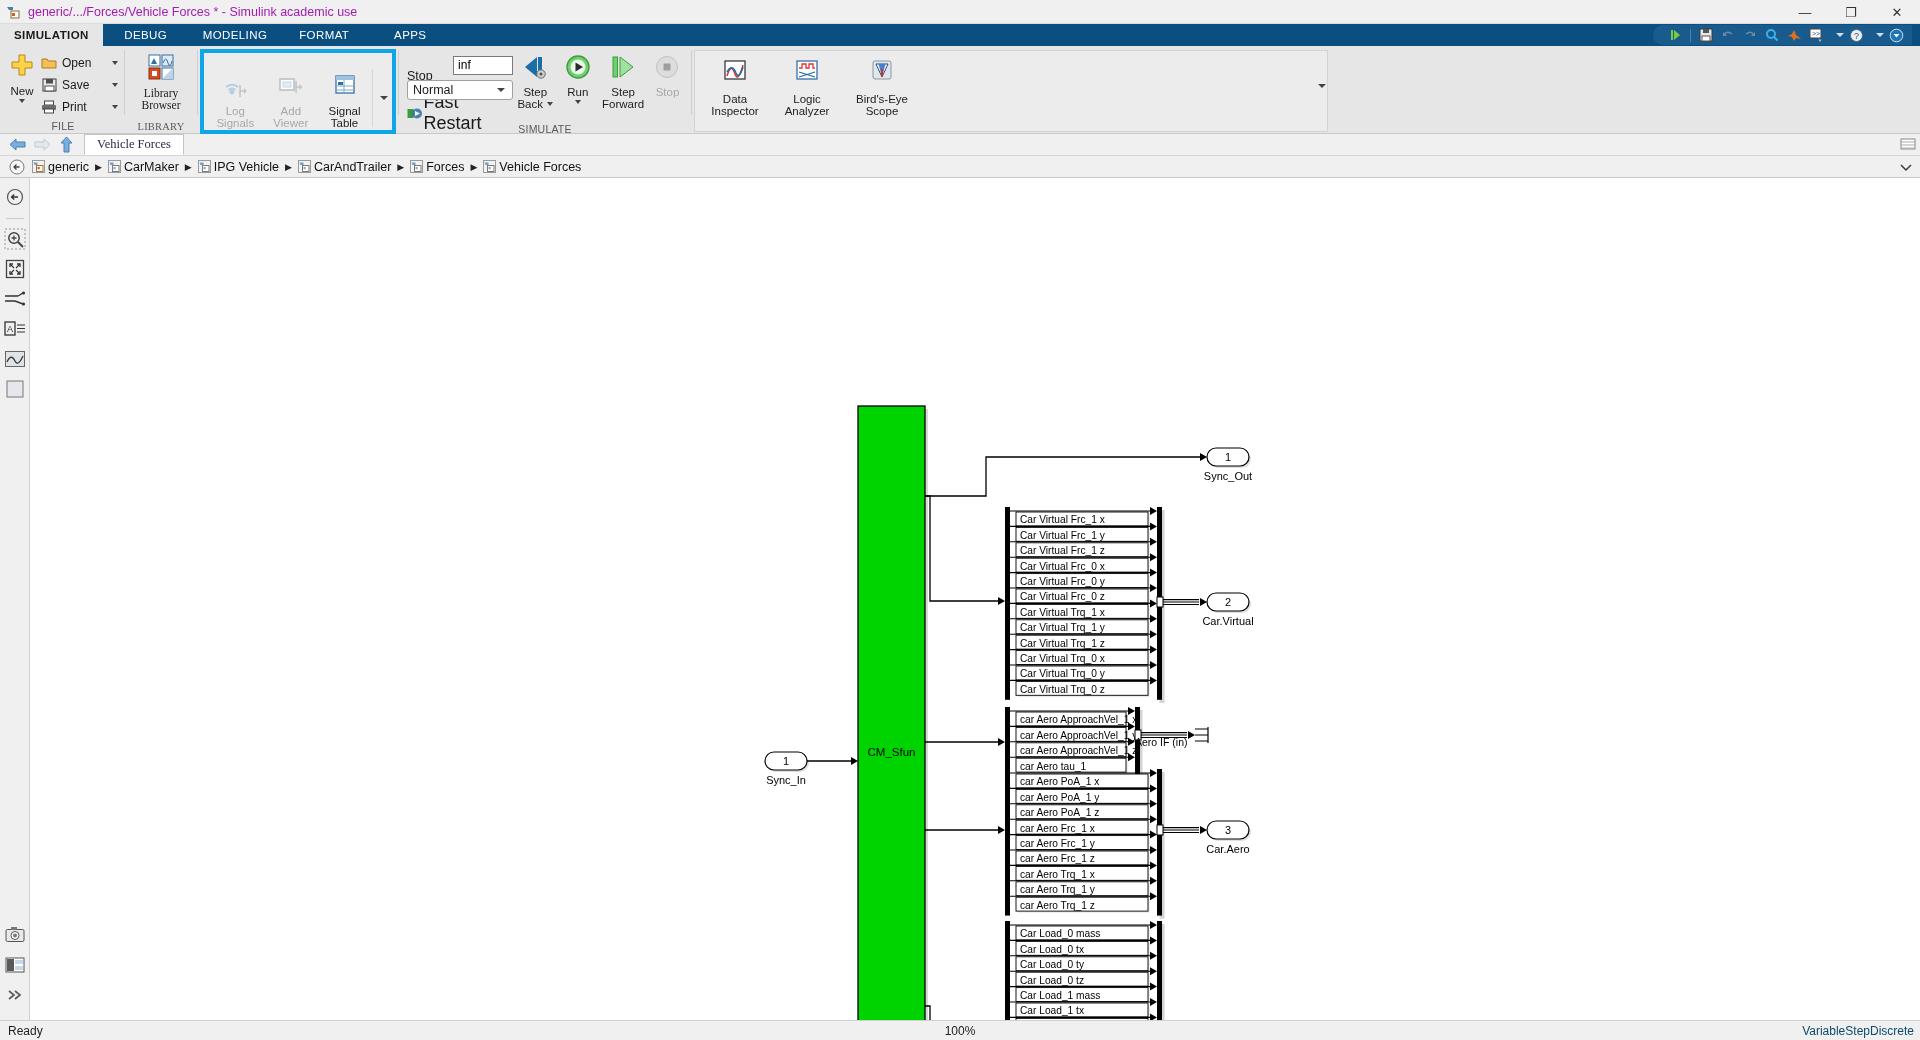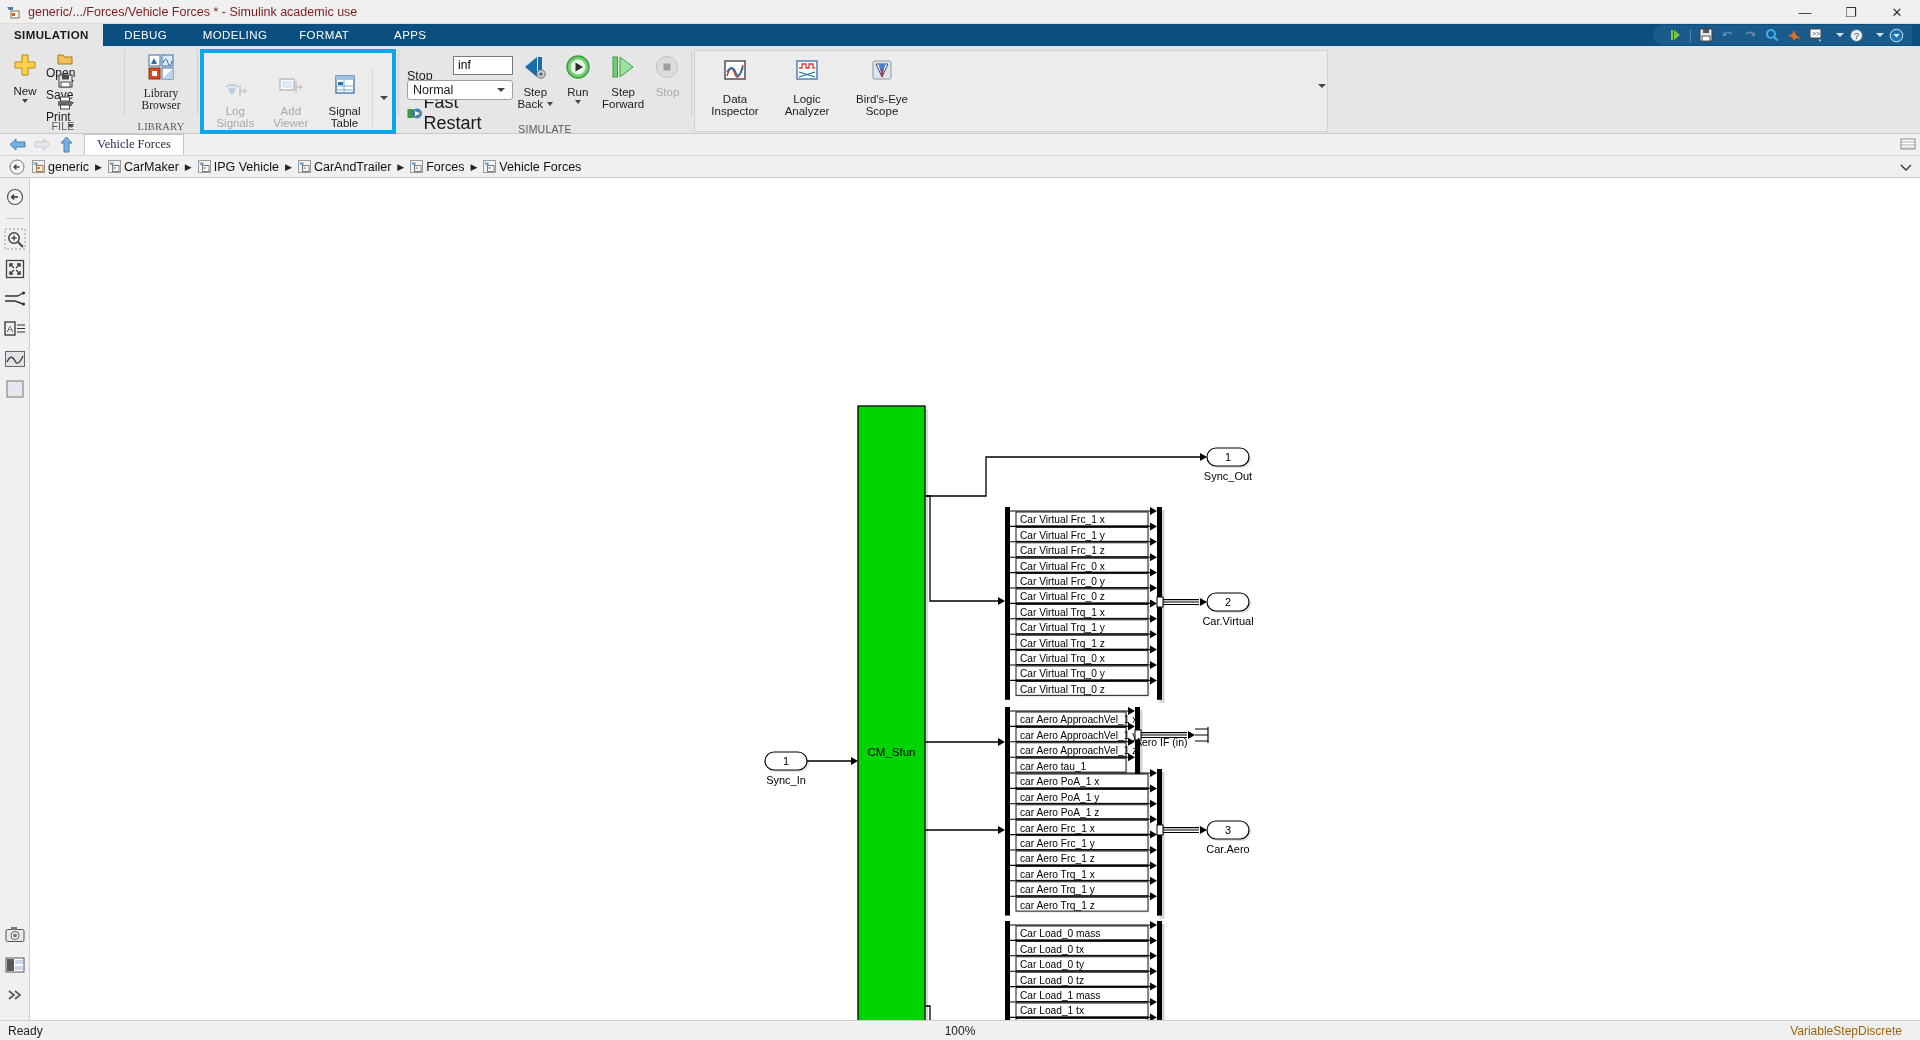--- a/index.html
+++ b/index.html
@@ -11,21 +11,21 @@
     color:#1a1a1a;
     -webkit-font-smoothing:antialiased;
   }
 
   
   .titlebar{
     height:24px; background:#f0f0f0; border-bottom:1px solid #dcdcdc;
     display:flex; align-items:center; padding-left:6px; position:relative;
   }
   .titlebar .tb-icon{ width:16px;height:16px;margin-right:6px;flex:none; }
-  .titlebar .tb-text{ font-size:12.5px; color:#7f1d1d; white-space:nowrap; }
+  .titlebar .tb-text{ font-size:12.5px; color:#a21caf; white-space:nowrap; }
   .winbtns{ position:absolute; right:0; top:0; height:24px; display:flex; }
   .winbtn{ width:46px;height:24px;display:flex;align-items:center;justify-content:center;
            font-size:13px;color:#333; }
 
   
   .ribbon-tabs{
     height:22px; background:#0b4e80; display:flex; align-items:stretch;
     position:relative;
   }
   .rtab{
@@ -55,21 +55,21 @@
   }
   .vsep{ width:1px; background:#cfcfcf; margin:4px 0 18px 0; }
 
   .bigbtn{
     width:58px; display:flex;flex-direction:column;align-items:center;
     padding-top:4px; font-size:11.5px; color:#222; text-align:center; line-height:12.5px;
   }
   .bigbtn .gi{ margin-bottom:3px; }
   .bigbtn.dis{ color:#a8a8a8; }
 
-  .smallrow{ display:flex;align-items:center; height:22px; font-size:12px; padding:0 2px;flex-direction:column; }
+  .smallrow{ display:flex;align-items:center; height:22px; font-size:12px; padding:0 2px; }
   .smallrow .si{ width:18px;display:flex;align-items:center;justify-content:center;margin-right:4px; }
   .smallrow .lbl{ min-width:42px; }
   .caret{ width:0;height:0;border-left:4px solid transparent;border-right:4px solid transparent;
           border-top:4px solid #444; margin-left:8px; }
   .caret.sm{ border-left-width:3.5px;border-right-width:3.5px;border-top-width:4px; }
 
   .field-row{ display:flex; align-items:center; height:20px; margin:3px 0 0 4px; font-size:12.5px; }
   .field-row .fl{ margin-right:9px;margin-top:36px; }
   .txtinput{
     width:60px;height:19px;border:1px solid #7a7a7a;background:#fff;font-size:12px;
@@ -120,21 +120,21 @@
   .canvas{ flex:1; background:#ffffff; position:relative; overflow:hidden; }
   .canvas svg{ position:absolute; top:0; left:0; }
 
   
   .statusbar{
     height:20px; background:#f0f0f0; border-top:1px solid #d0d0d0;
     display:flex; align-items:center; font-size:12px; color:#222; position:relative;
   }
   .statusbar .ready{ padding-left:8px; }
   .statusbar .zoom{ position:absolute; left:50%; transform:translateX(-50%); }
-  .statusbar .solver{ position:absolute; right:18px; color:#a16207; }
+  .statusbar .solver{ position:absolute; right:6px; color:#0c4a6e; }
 </style>
 </head>
 <body>
 
 <div class="titlebar">
   <span class="tb-icon">
     <svg width="16" height="16" viewBox="0 0 16 16">
       <path d="M1 3 L7 3 L7 6 L3 6 Z" fill="#4a7fb5"></path>
       <rect x="5" y="7" width="8" height="7" fill="#fff" stroke="#8a6a3a" stroke-width="1"></rect>
       <rect x="6" y="9" width="3" height="3" fill="#d06020"></rect>

